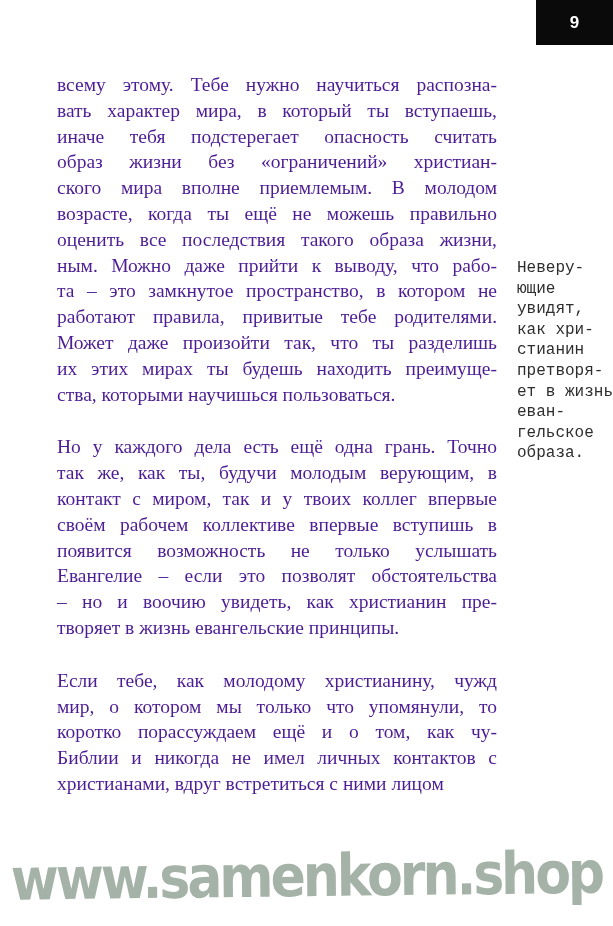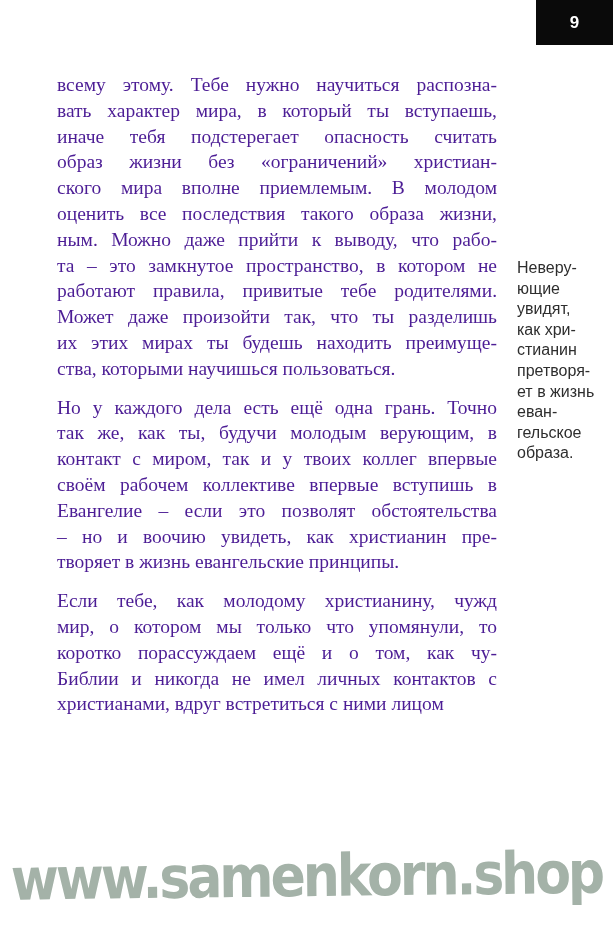--- a/index.html
+++ b/index.html
@@ -18,27 +18,27 @@
   }
   .pagenum-box span {
     font-family:"Liberation Sans", sans-serif;
     font-weight:bold; font-size:17px;
   }
   
   .body-col {
     position:absolute; left:57px; top:72px; width:440px;
     font-size:19.5px; line-height:25.8px;
   }
-  .para + .para { margin-top:13px; }
+  .para + .para { margin-top:27px; }
   .line { text-align:justify; text-align-last:justify; }
   .line.last { text-align-last:left; }
   
   .note {
     position:absolute; left:517px; top:258px; width:95px;
-    font-family:Liberation Sans, sans-serif;
+    font-family:Liberation Mono, monospace;
     font-size:16px; line-height:20.6px;
   }
   .note-line { white-space:nowrap; }
   
   .watermark {
     position:absolute; left:0; top:846px; width:613px;
     text-align:center;
     font-family:"DejaVu Sans", sans-serif;
     font-weight:bold; font-size:52px; letter-spacing:-3px;
     transform:scaleY(1.12) rotate(-0.6deg);
@@ -56,33 +56,35 @@
     <span>9</span>
   </div>
 
   <div class="body-col" style="color: #4c1d95;">
       <div class="para">
         <div class="line">всему этому. Тебе нужно научиться распозна-</div>
         <div class="line">вать характер мира, в который ты вступаешь,</div>
         <div class="line">иначе тебя подстерегает опасность считать</div>
         <div class="line">образ жизни без «ограничений» христиан-</div>
         <div class="line">ского мира вполне приемлемым. В молодом</div>
+        <div class="line">возрасте, когда ты ещё не можешь правильно</div>
         <div class="line">оценить все последствия такого образа жизни,</div>
         <div class="line">ным. Можно даже прийти к выводу, что рабо-</div>
         <div class="line">та – это замкнутое пространство, в котором не</div>
         <div class="line">работают правила, привитые тебе родителями.</div>
         <div class="line">Может даже произойти так, что ты разделишь</div>
         <div class="line">их этих мирах ты будешь находить преимуще-</div>
         <div class="line last">ства, которыми научишься пользоваться.</div>
       </div>
       <div class="para">
         <div class="line">Но у каждого дела есть ещё одна грань. Точно</div>
         <div class="line">так же, как ты, будучи молодым верующим, в</div>
         <div class="line">контакт с миром, так и у твоих коллег впервые</div>
         <div class="line">своём рабочем коллективе впервые вступишь в</div>
+        <div class="line">появится возможность не только услышать</div>
         <div class="line">Евангелие – если это позволят обстоятельства</div>
         <div class="line">– но и воочию увидеть, как христианин пре-</div>
         <div class="line last">творяет в жизнь евангельские принципы.</div>
       </div>
       <div class="para">
         <div class="line">Если тебе, как молодому христианину, чужд</div>
         <div class="line">мир, о котором мы только что упомянули, то</div>
         <div class="line">коротко порассуждаем ещё и о том, как чу-</div>
         <div class="line">Библии и никогда не имел личных контактов с</div>
         <div class="line last">христианами, вдруг встретиться с ними лицом</div>

